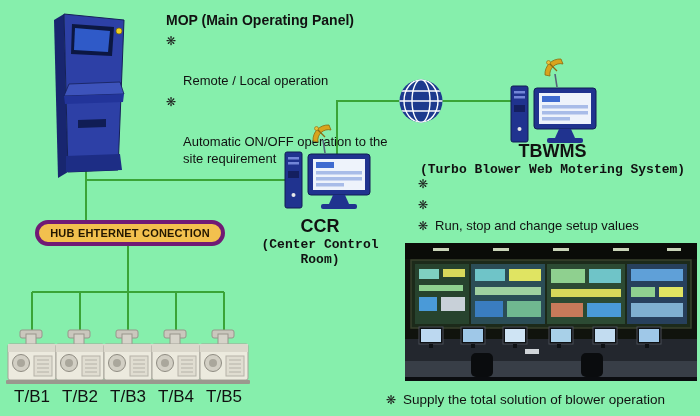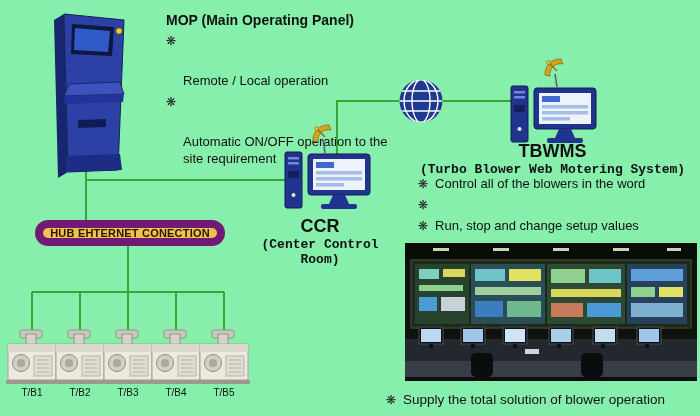--- a/index.html
+++ b/index.html
@@ -20,26 +20,26 @@
   .ccr-label { position:absolute; left:240px; top:216px; width:160px; text-align:center; z-index:2; }
   .lbl-main { font-size:18px; font-weight:700; }
   .lbl-sub  { font-size:13px; font-weight:700;font-family:Liberation Mono, monospace; }
 
   .globe { position:absolute; left:398px; top:78px; width:46px; height:46px; z-index:2; }
 
   .tbwms-label { position:absolute; left:410px; top:141px; width:285px; text-align:center; z-index:2; }
   .tbwms-bullets { position:absolute; left:418px; top:176px; width:280px; z-index:2; }
 
   .hub { position:absolute; left:35px; top:220px; width:190px; height:26px; z-index:2;
-         background:#f2c04e; border:8px solid #701a75; border-radius:13px;
+         background:#f2c04e; border:4px solid #701a75; border-radius:13px;
          display:flex; align-items:center; justify-content:center;
          font-size:11px; font-weight:700; letter-spacing:.2px; color:#231700; }
 
   .blower { position:absolute; top:328px; width:52px; height:56px; z-index:2; }
-  .blower-label { position:absolute; top:387px; width:52px; text-align:center; font-size:10px; z-index:2; }
+  .blower-label { position:absolute; top:387px; width:52px; text-align:center; font-size:17px; z-index:2; }
 
   .photo { position:absolute; left:405px; top:243px; width:292px; height:138px; z-index:2; }
 
   .footer-note { position:absolute; left:386px; top:392px; display:flex; gap:7px;
                  font-size:13.5px; z-index:2; }
 </style>
 </head>
 <body>
 
 <svg width="0" height="0" style="position:absolute">
@@ -140,21 +140,20 @@
       <use href="#pc"></use>
     </svg>
   </div>
   <div class="tbwms-label">
     <div class="lbl-main">TBWMS</div>
     <div class="lbl-sub">(Turbo Blower Web Motering System)</div>
   </div>
   <div class="tbwms-bullets">
     <div class="bullet">
       <span class="bullet-ic">❋</span>
-      <span class="bullet-tx">Control all of the blowers in the word</span>
     </div>
     <div class="bullet">
       <span class="bullet-ic">❋</span>
     </div>
     <div class="bullet">
       <span class="bullet-ic">❋</span>
       <span class="bullet-tx">Run, stop and change setup values</span>
     </div>
   </div>
 

